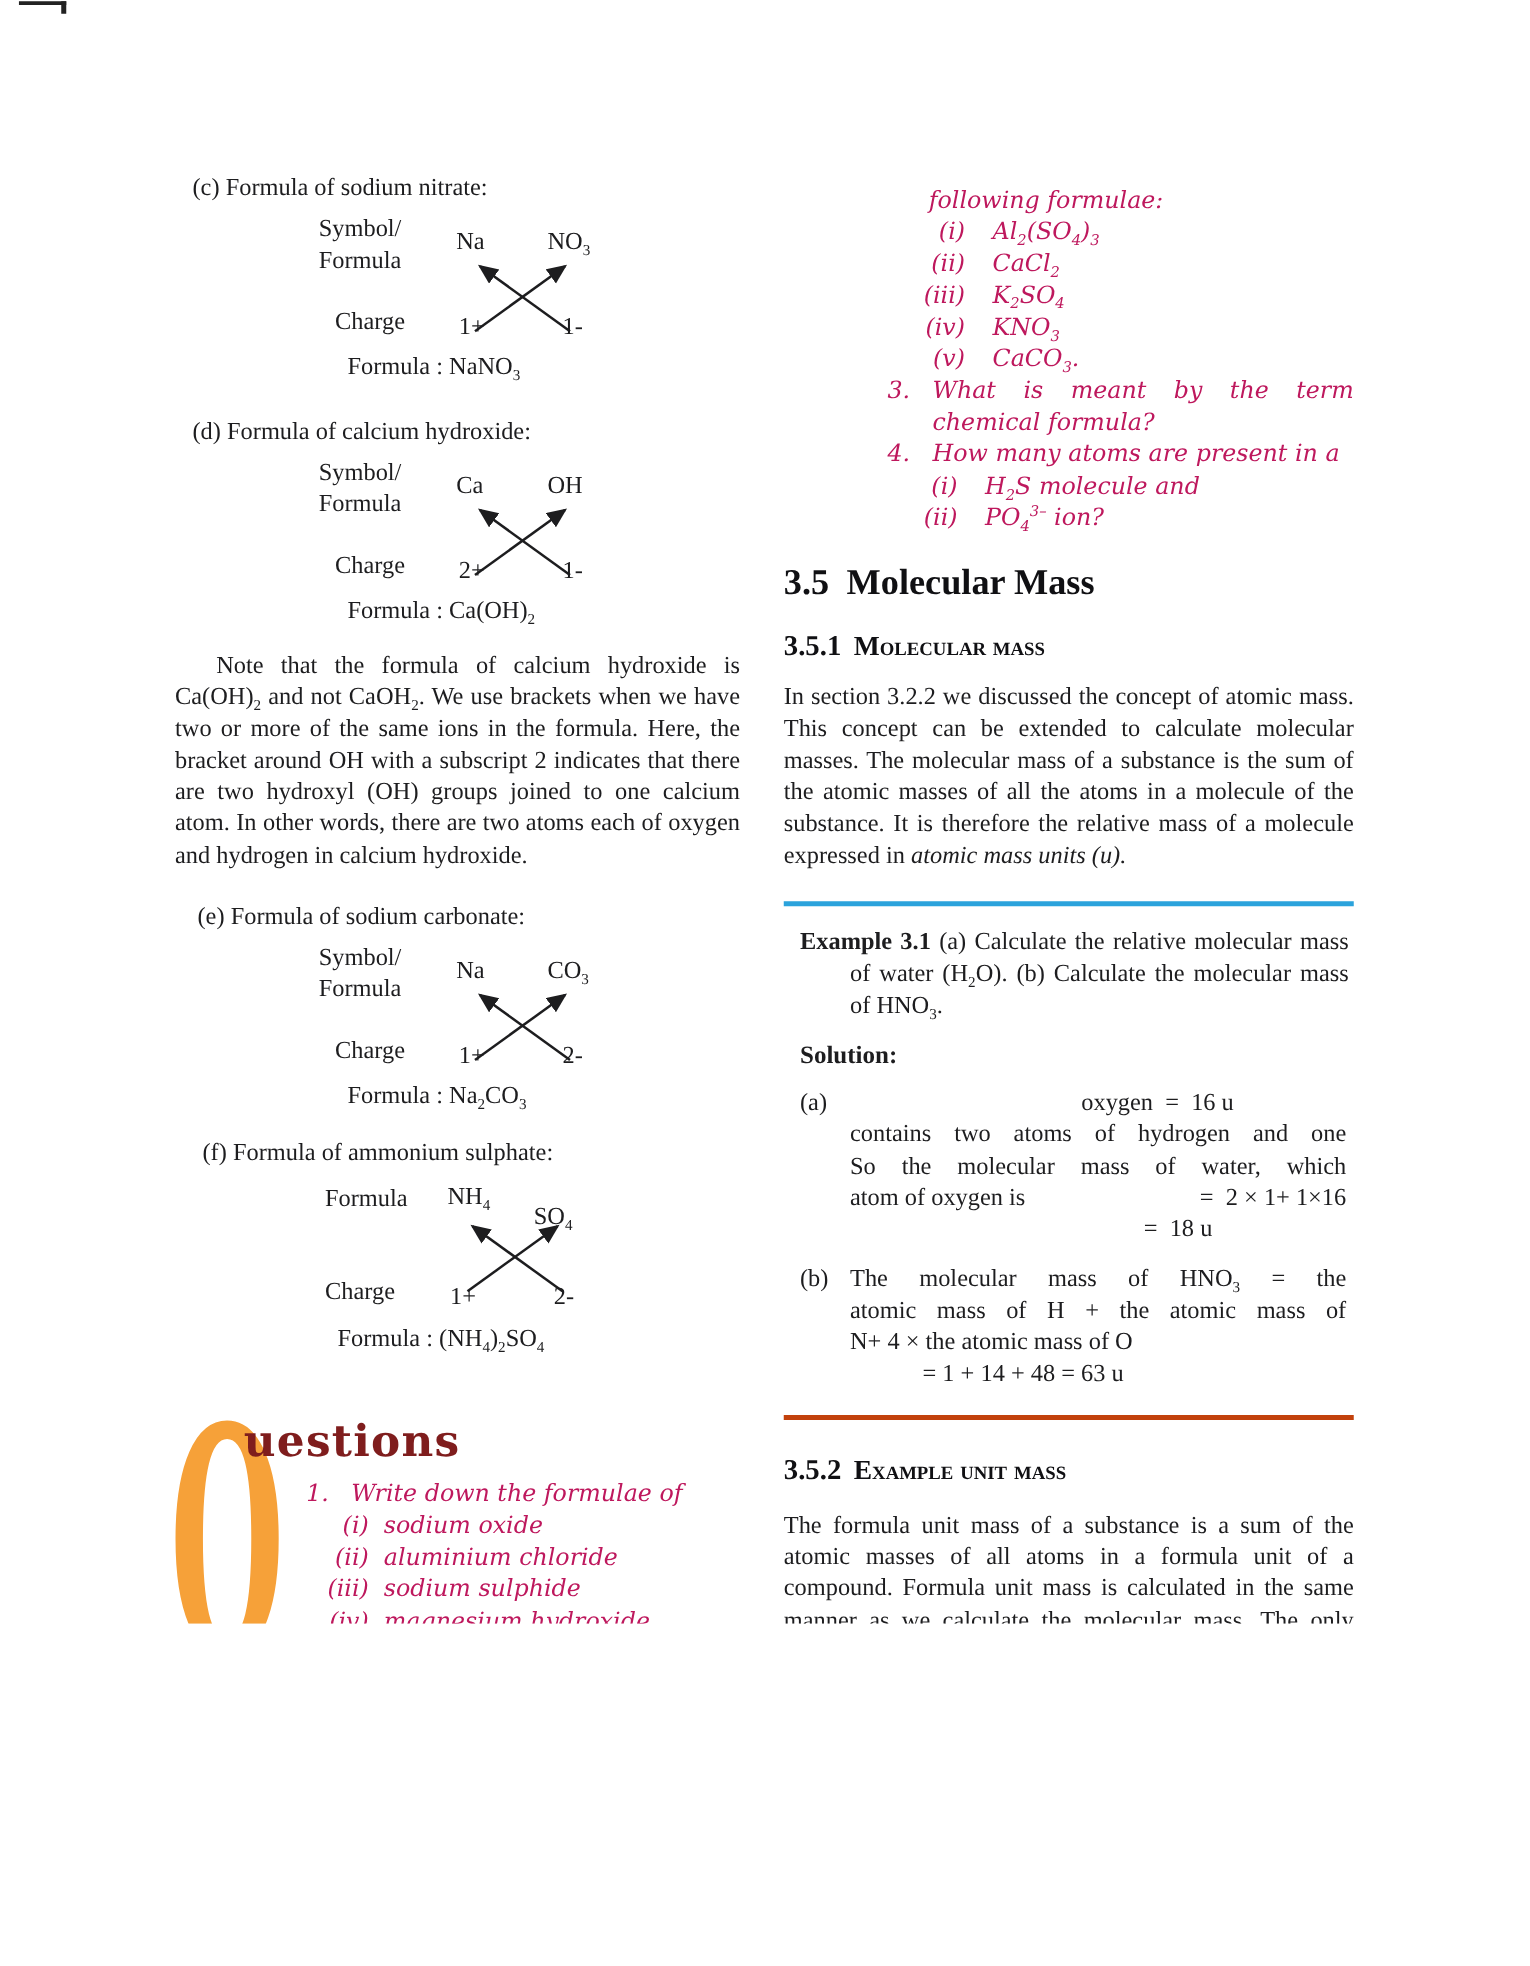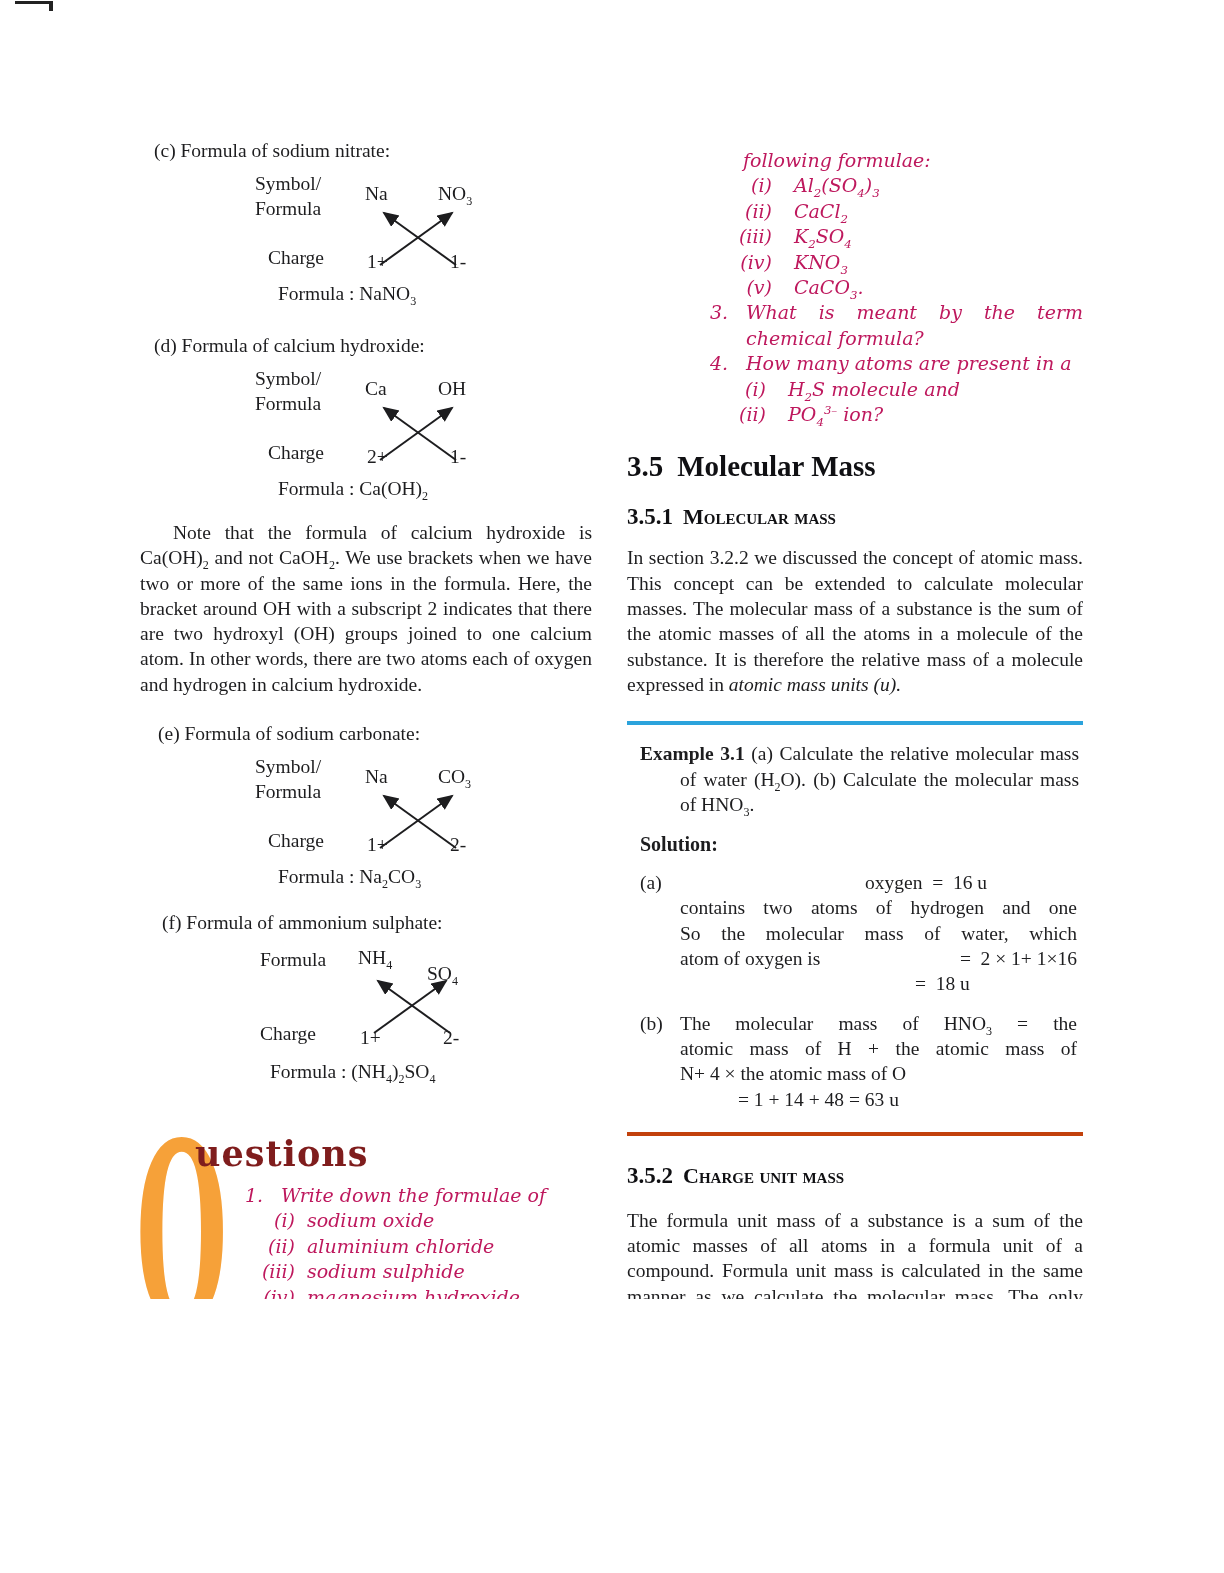--- a/index.html
+++ b/index.html
@@ -299,21 +299,21 @@
         <div class="ex-item-body">
           <div class="jlast">The molecular mass of HNO<sub>3</sub> = the</div>
           <div class="jlast">atomic mass of H + the atomic mass of</div>
           <div>N+ 4 × the atomic mass of O</div>
           <div class="ex-b-line4">= 1 + 14 + 48 = 63 u</div>
         </div>
       </div>
     </div>
 
     <div class="subsec-heading" style="margin-top:26px">
-      <span>3.5.2</span><span class="subsec-title">Charge unit mass</span>
+      <span>3.5.2</span><span class="subsec-title">Example unit mass</span>
     </div>
 
     <div class="body-text para" style="margin-top:18px">The formula unit mass of a substance is a sum of the atomic masses of all atoms in a formula unit of a compound. Formula unit mass is calculated in the same manner as we calculate the molecular mass. The only difference is that</div>
   </div>
 
   <div class="red-bar"></div>
   <div class="page-number">34</div>
   <div class="journal-name">Science</div>
   <div class="edition">2024-25</div>
   <div class="artifact-bottom"></div>

